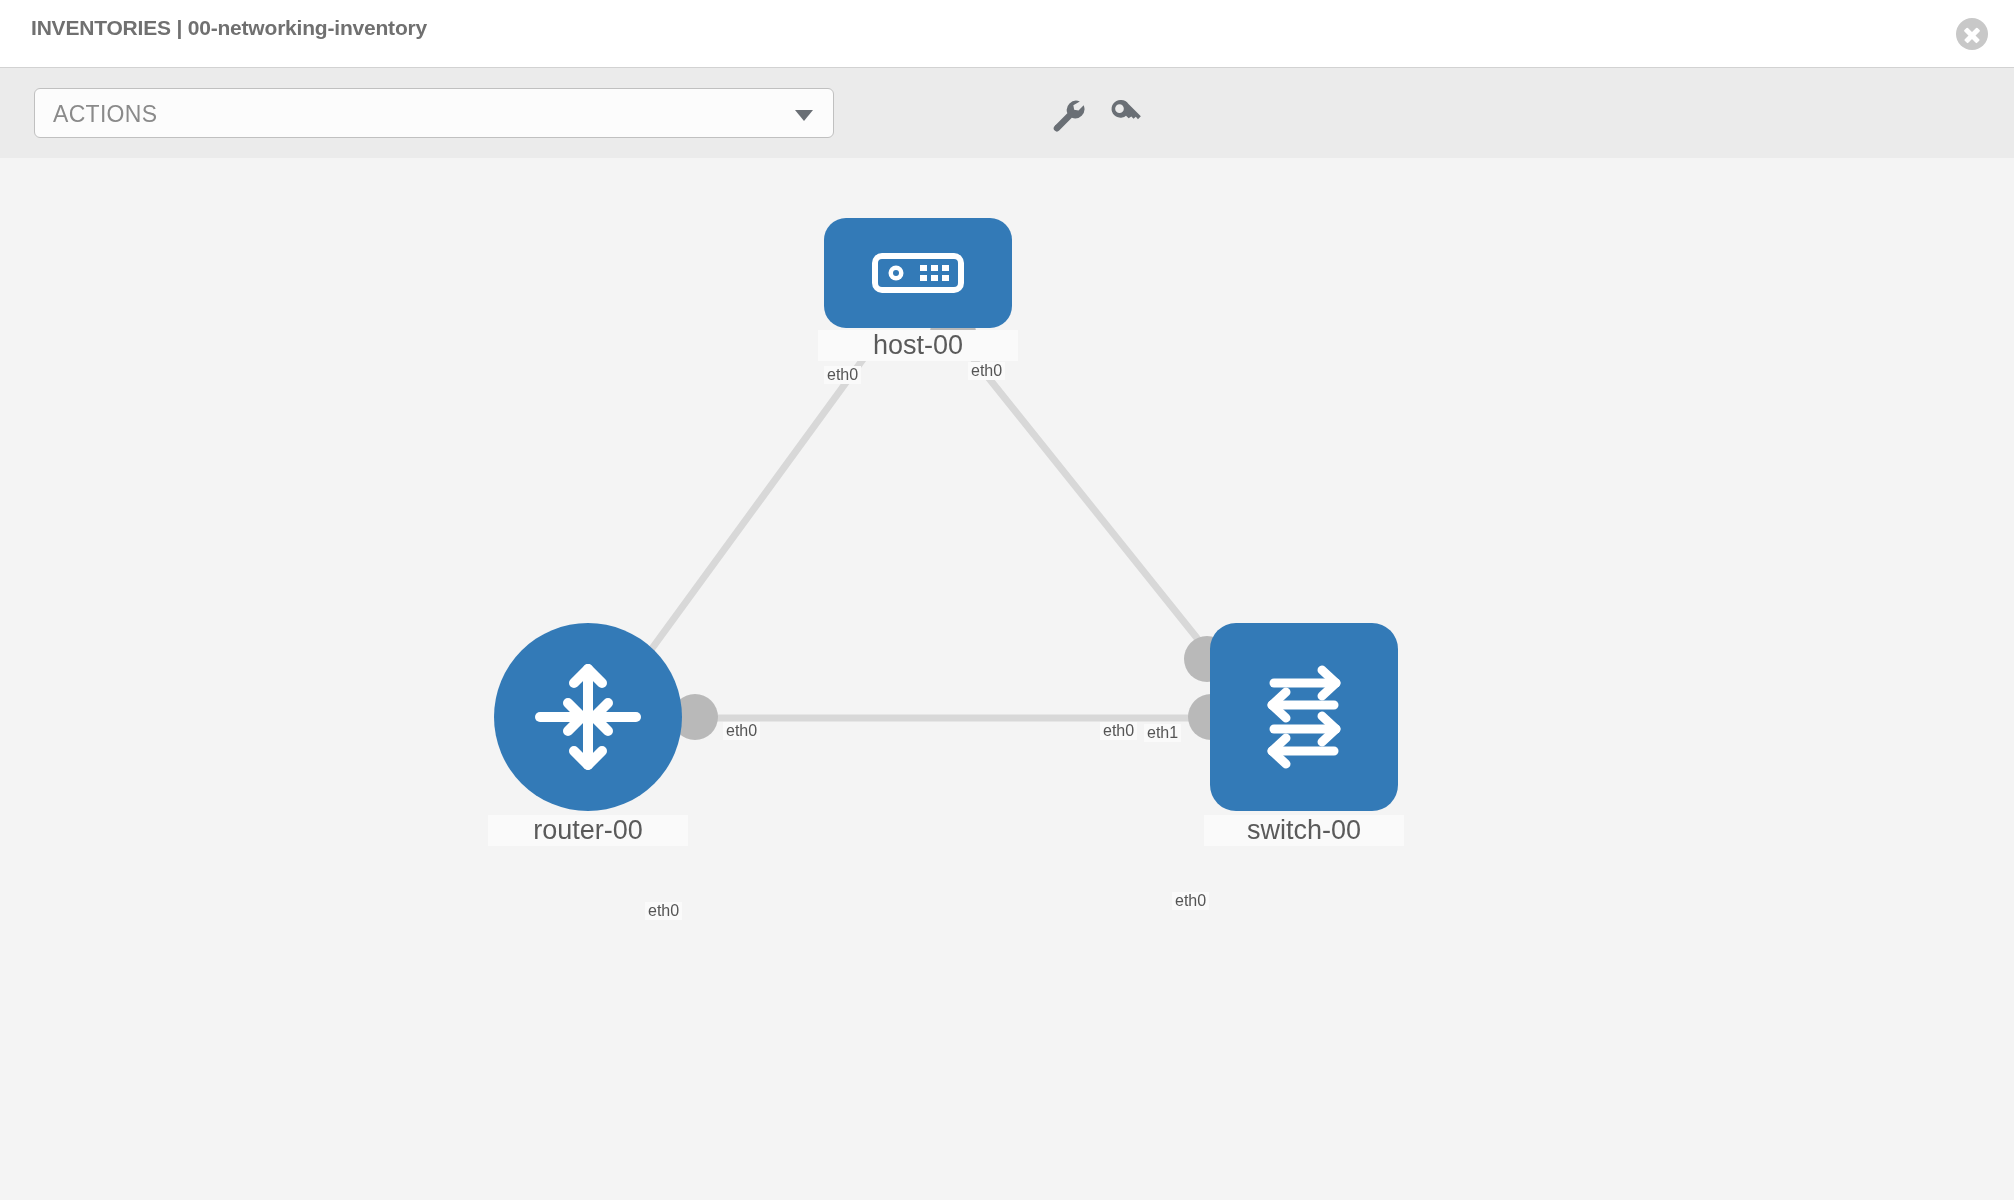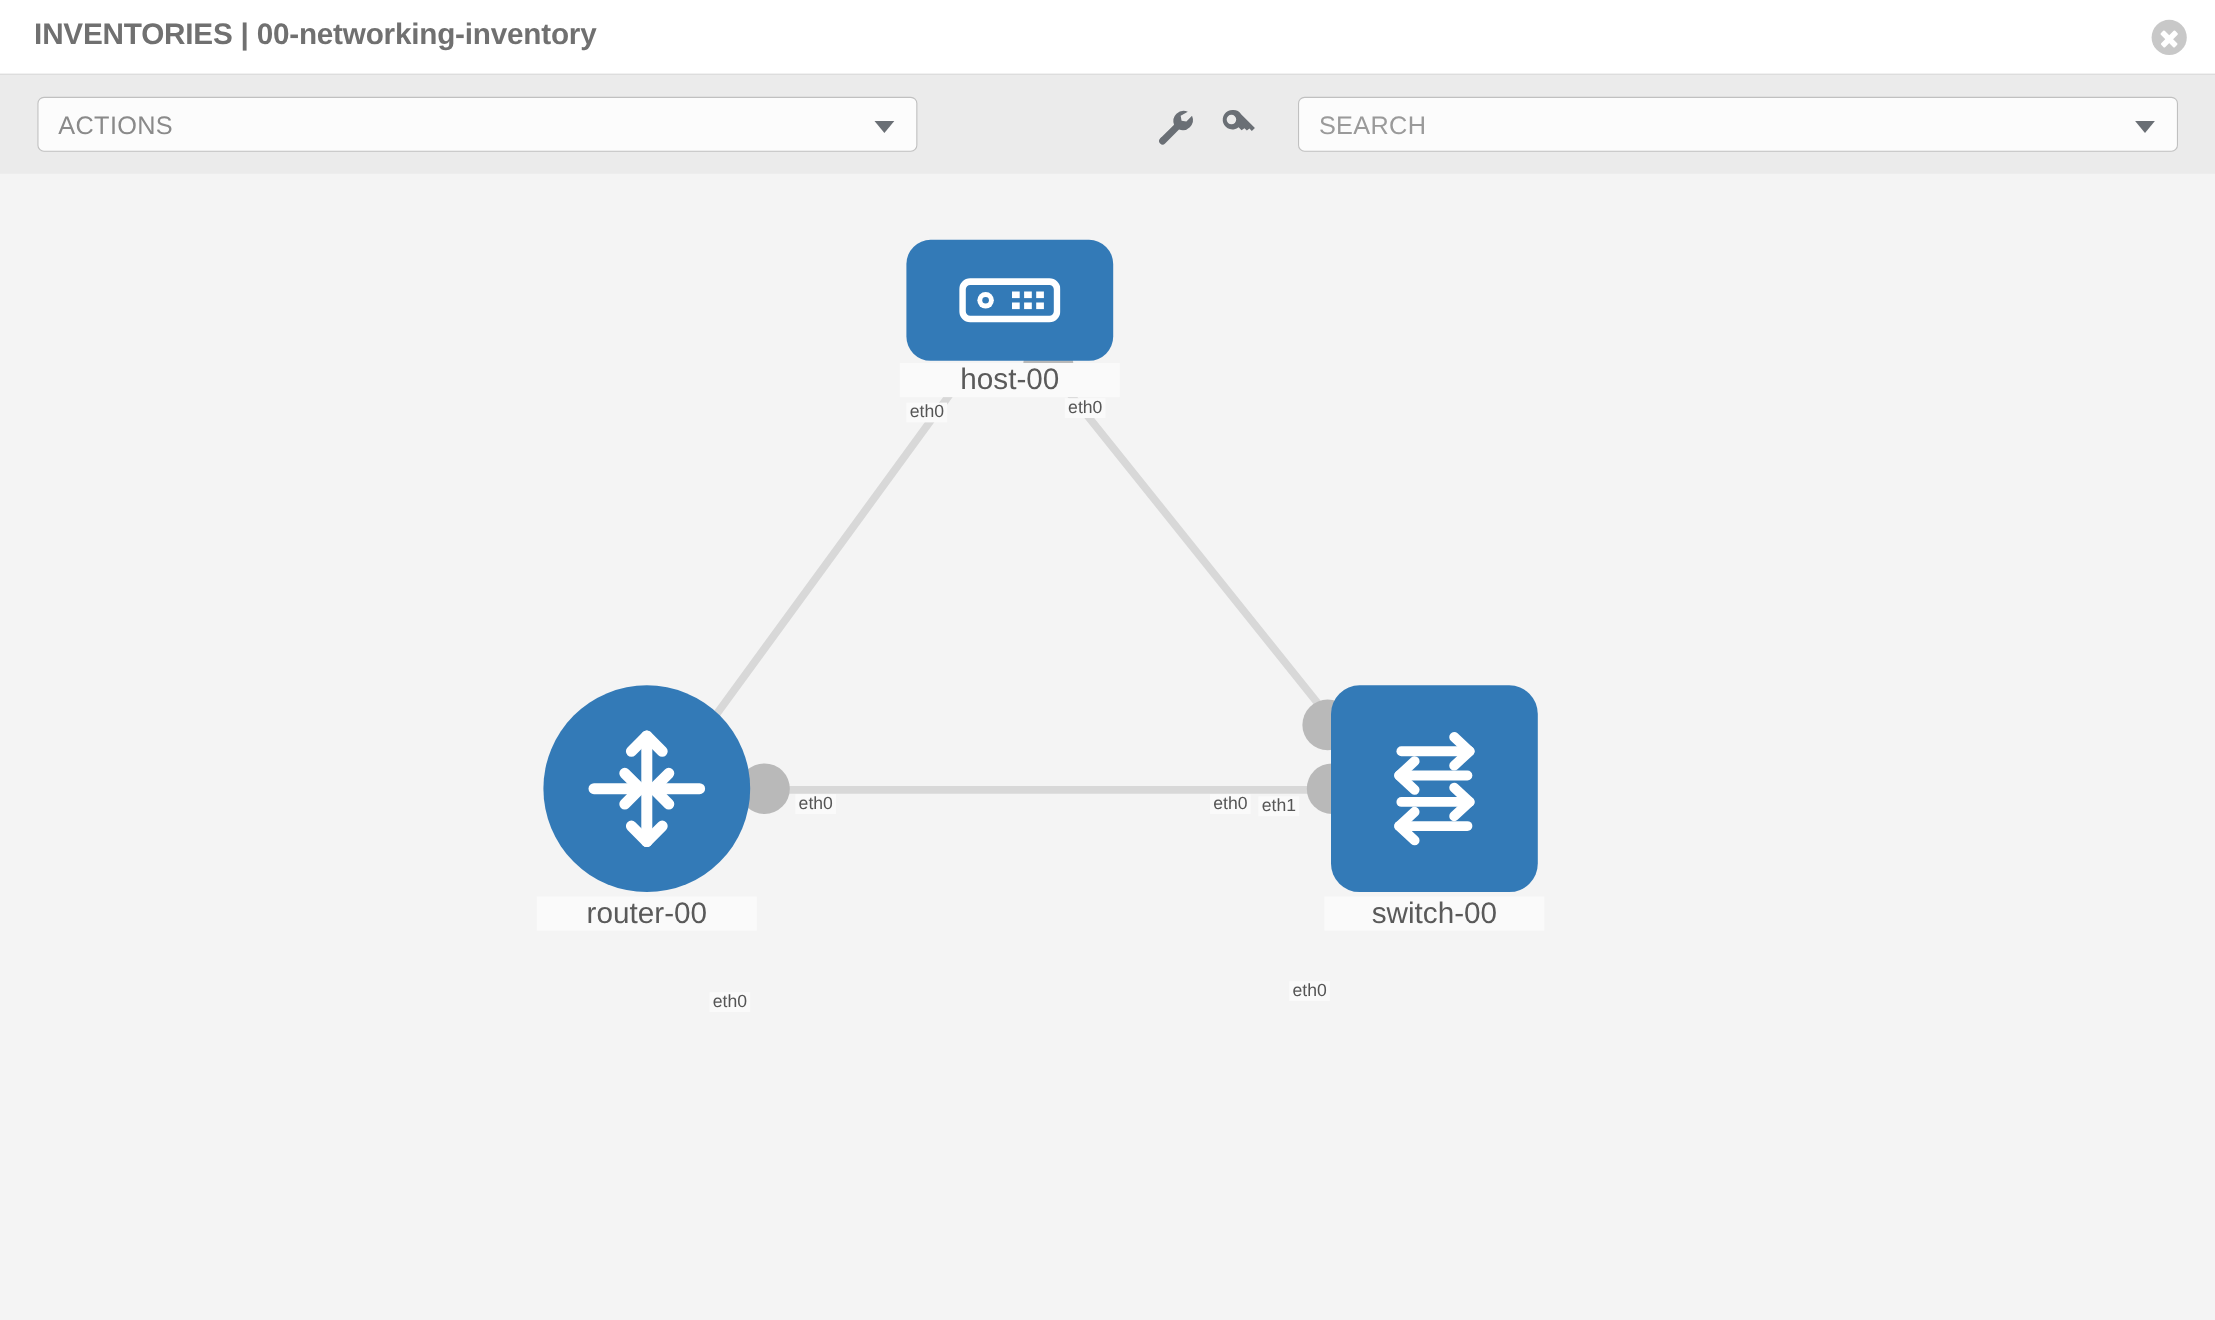--- a/index.html
+++ b/index.html
@@ -13,21 +13,21 @@
 
   
   .header {
     position: absolute; left: 0; top: 0;
     width: 2014px; height: 68px;
     background: #ffffff;
     border-bottom: 1px solid #d2d2d2;
   }
   .header-title {
     position: absolute; left: 31px; top: 16px;
-    font-size: 27px; font-weight: bold;
+    font-size: 21px; font-weight: bold;
     color: #707070;
     letter-spacing: -0.2px;
     white-space: nowrap;
   }
   .close-btn {
     position: absolute; right: 26px; top: 18px;
     width: 32px; height: 32px; border-radius: 50%;
     background: #c8c8c8;
     cursor: pointer;
   }
@@ -211,24 +211,20 @@
         <circle fill="#6a6f75" cx="6.4" cy="19.6" r="1.1"></circle>
       </svg>
     </div>
 
     <div class="tool-icon icon-key">
       <svg viewBox="0 0 24 24" aria-hidden="true">
         <path fill="#6a6f75" d="M9.3 3.6a5.3 5.3 0 1 0 3.3 9.4l1.6 1.6 1.6-1.1 1.3 1.3 1.4-1.1 1.3 1.4 1.7-1.7-7.4-7.4A5.3 5.3 0 0 0 9.3 3.6zm-.6 2.6a2.6 2.6 0 1 1 0 5.2 2.6 2.6 0 0 1 0-5.2z"></path>
       </svg>
     </div>
 
-    <div class="search-box">
-      <input class="search-input" type="text" placeholder="SEARCH" style="">
-      <span class="caret"></span>
-    </div>
   </div>
 
   <div class="canvas">
 
     <svg class="topology" viewBox="0 0 2014 1042">
 
       <line x1="880" y1="178" x2="610" y2="548" stroke="#d8d8d8" stroke-width="7" stroke-linecap="round"></line>
 
       <line x1="955" y1="178" x2="1245" y2="540" stroke="#d8d8d8" stroke-width="7" stroke-linecap="round"></line>
 

